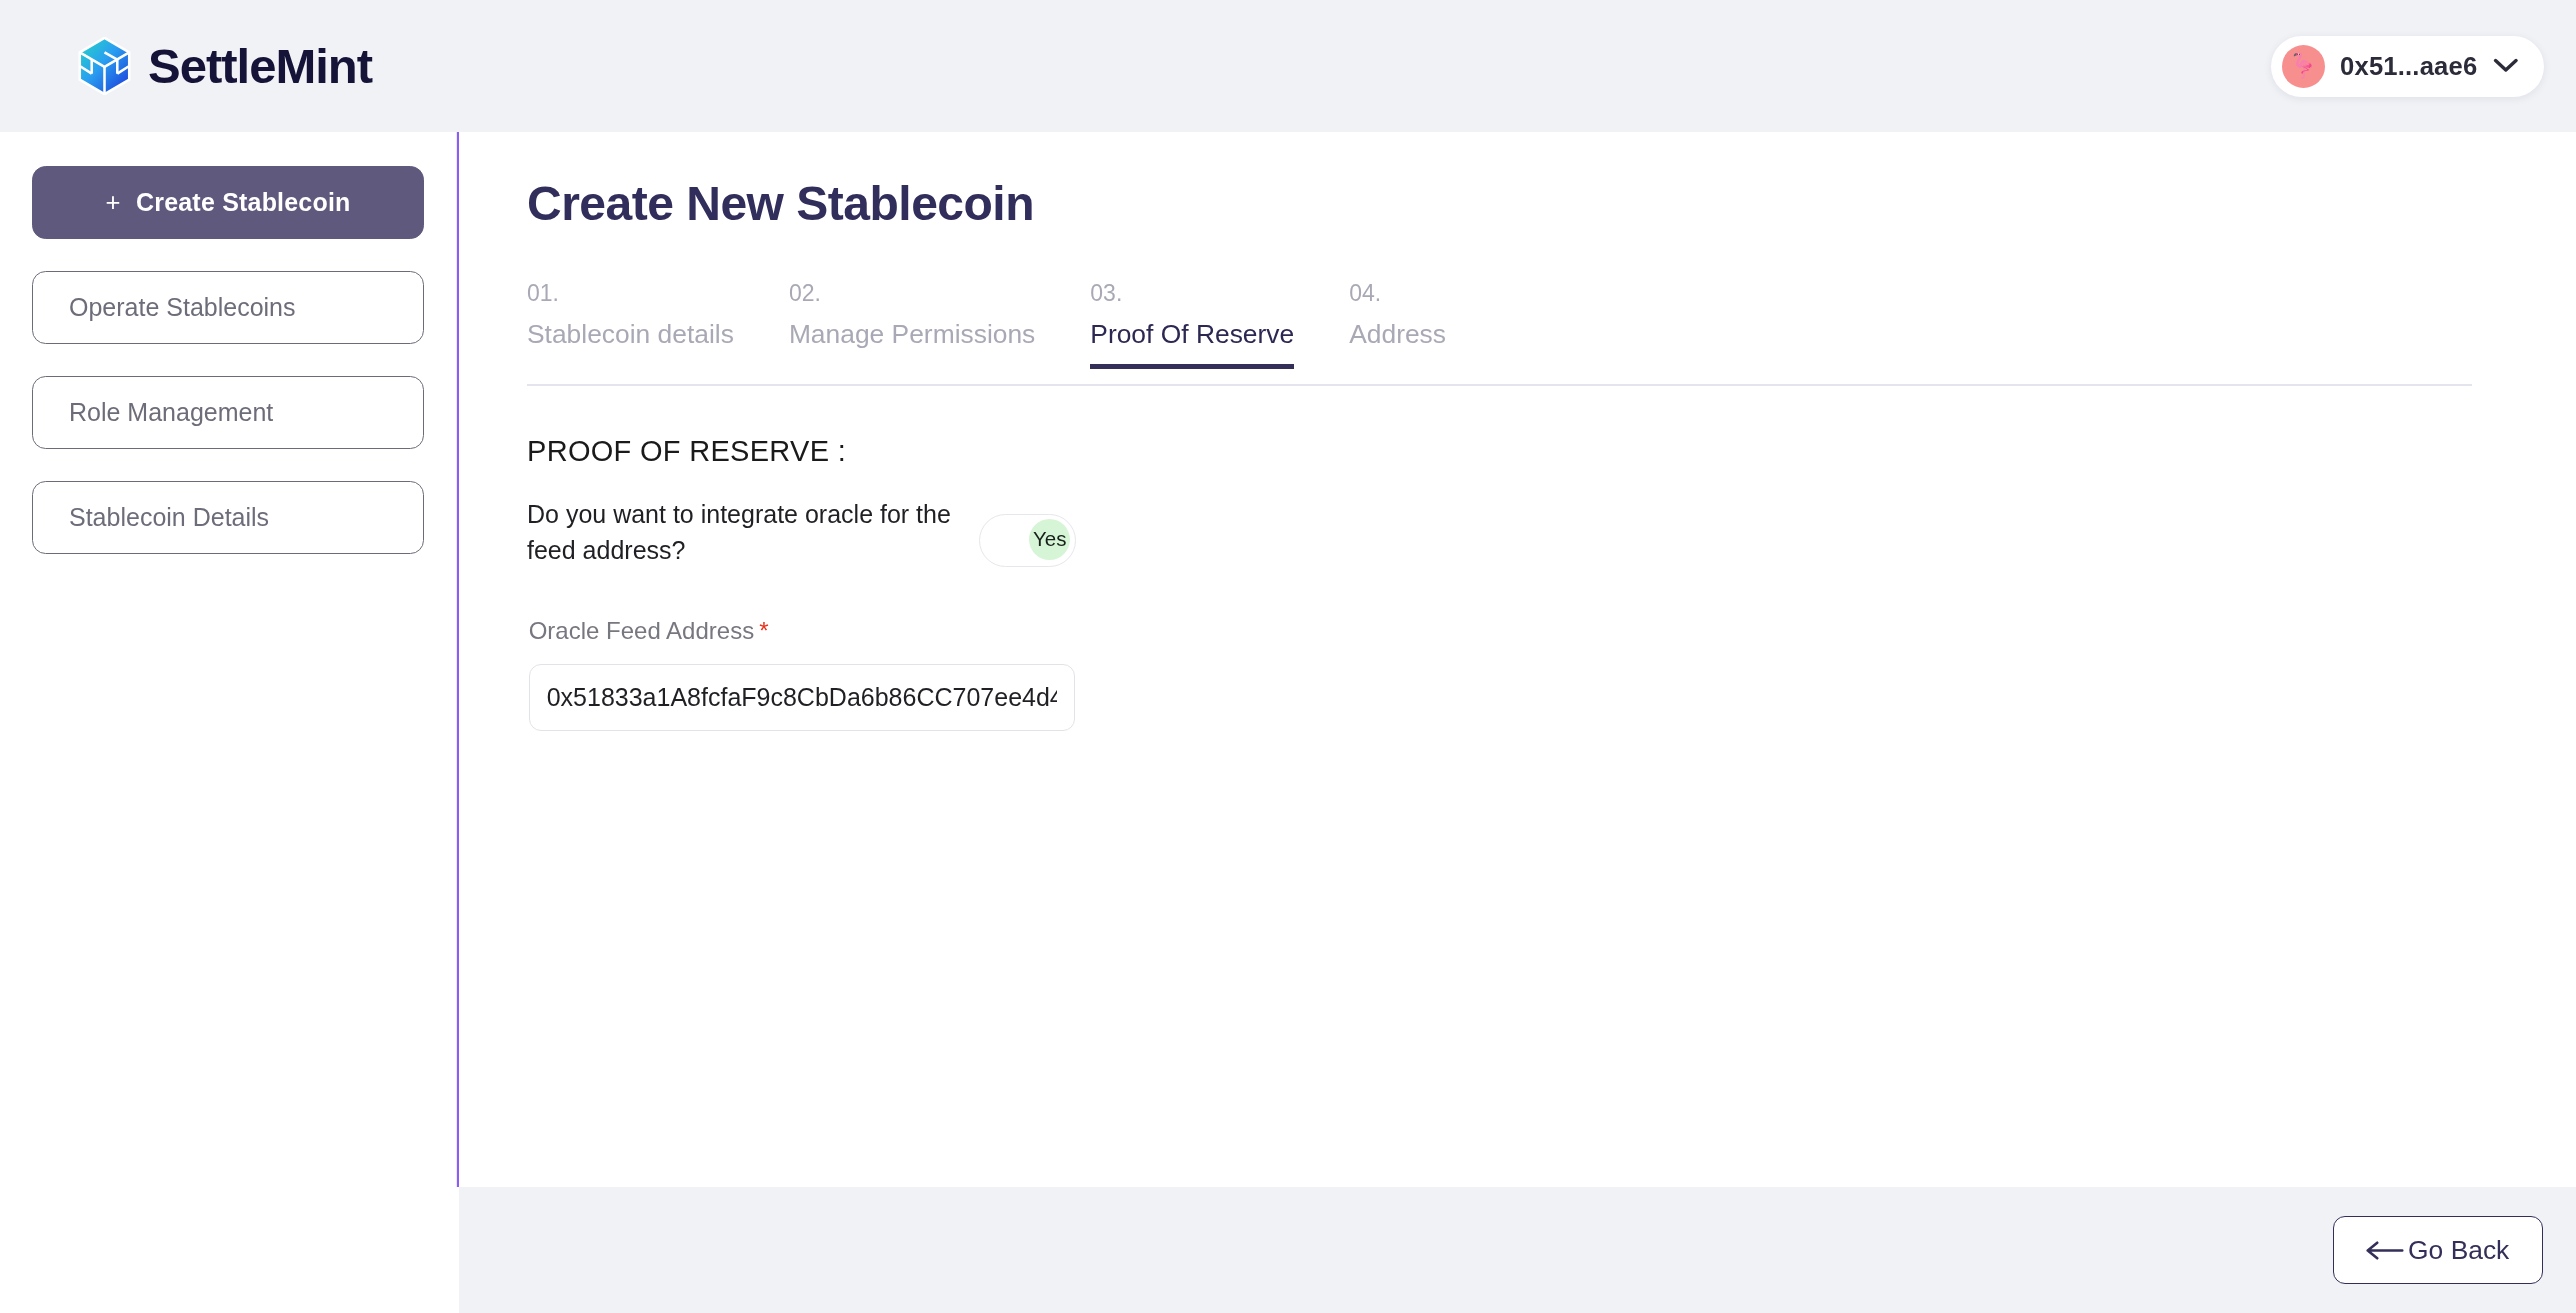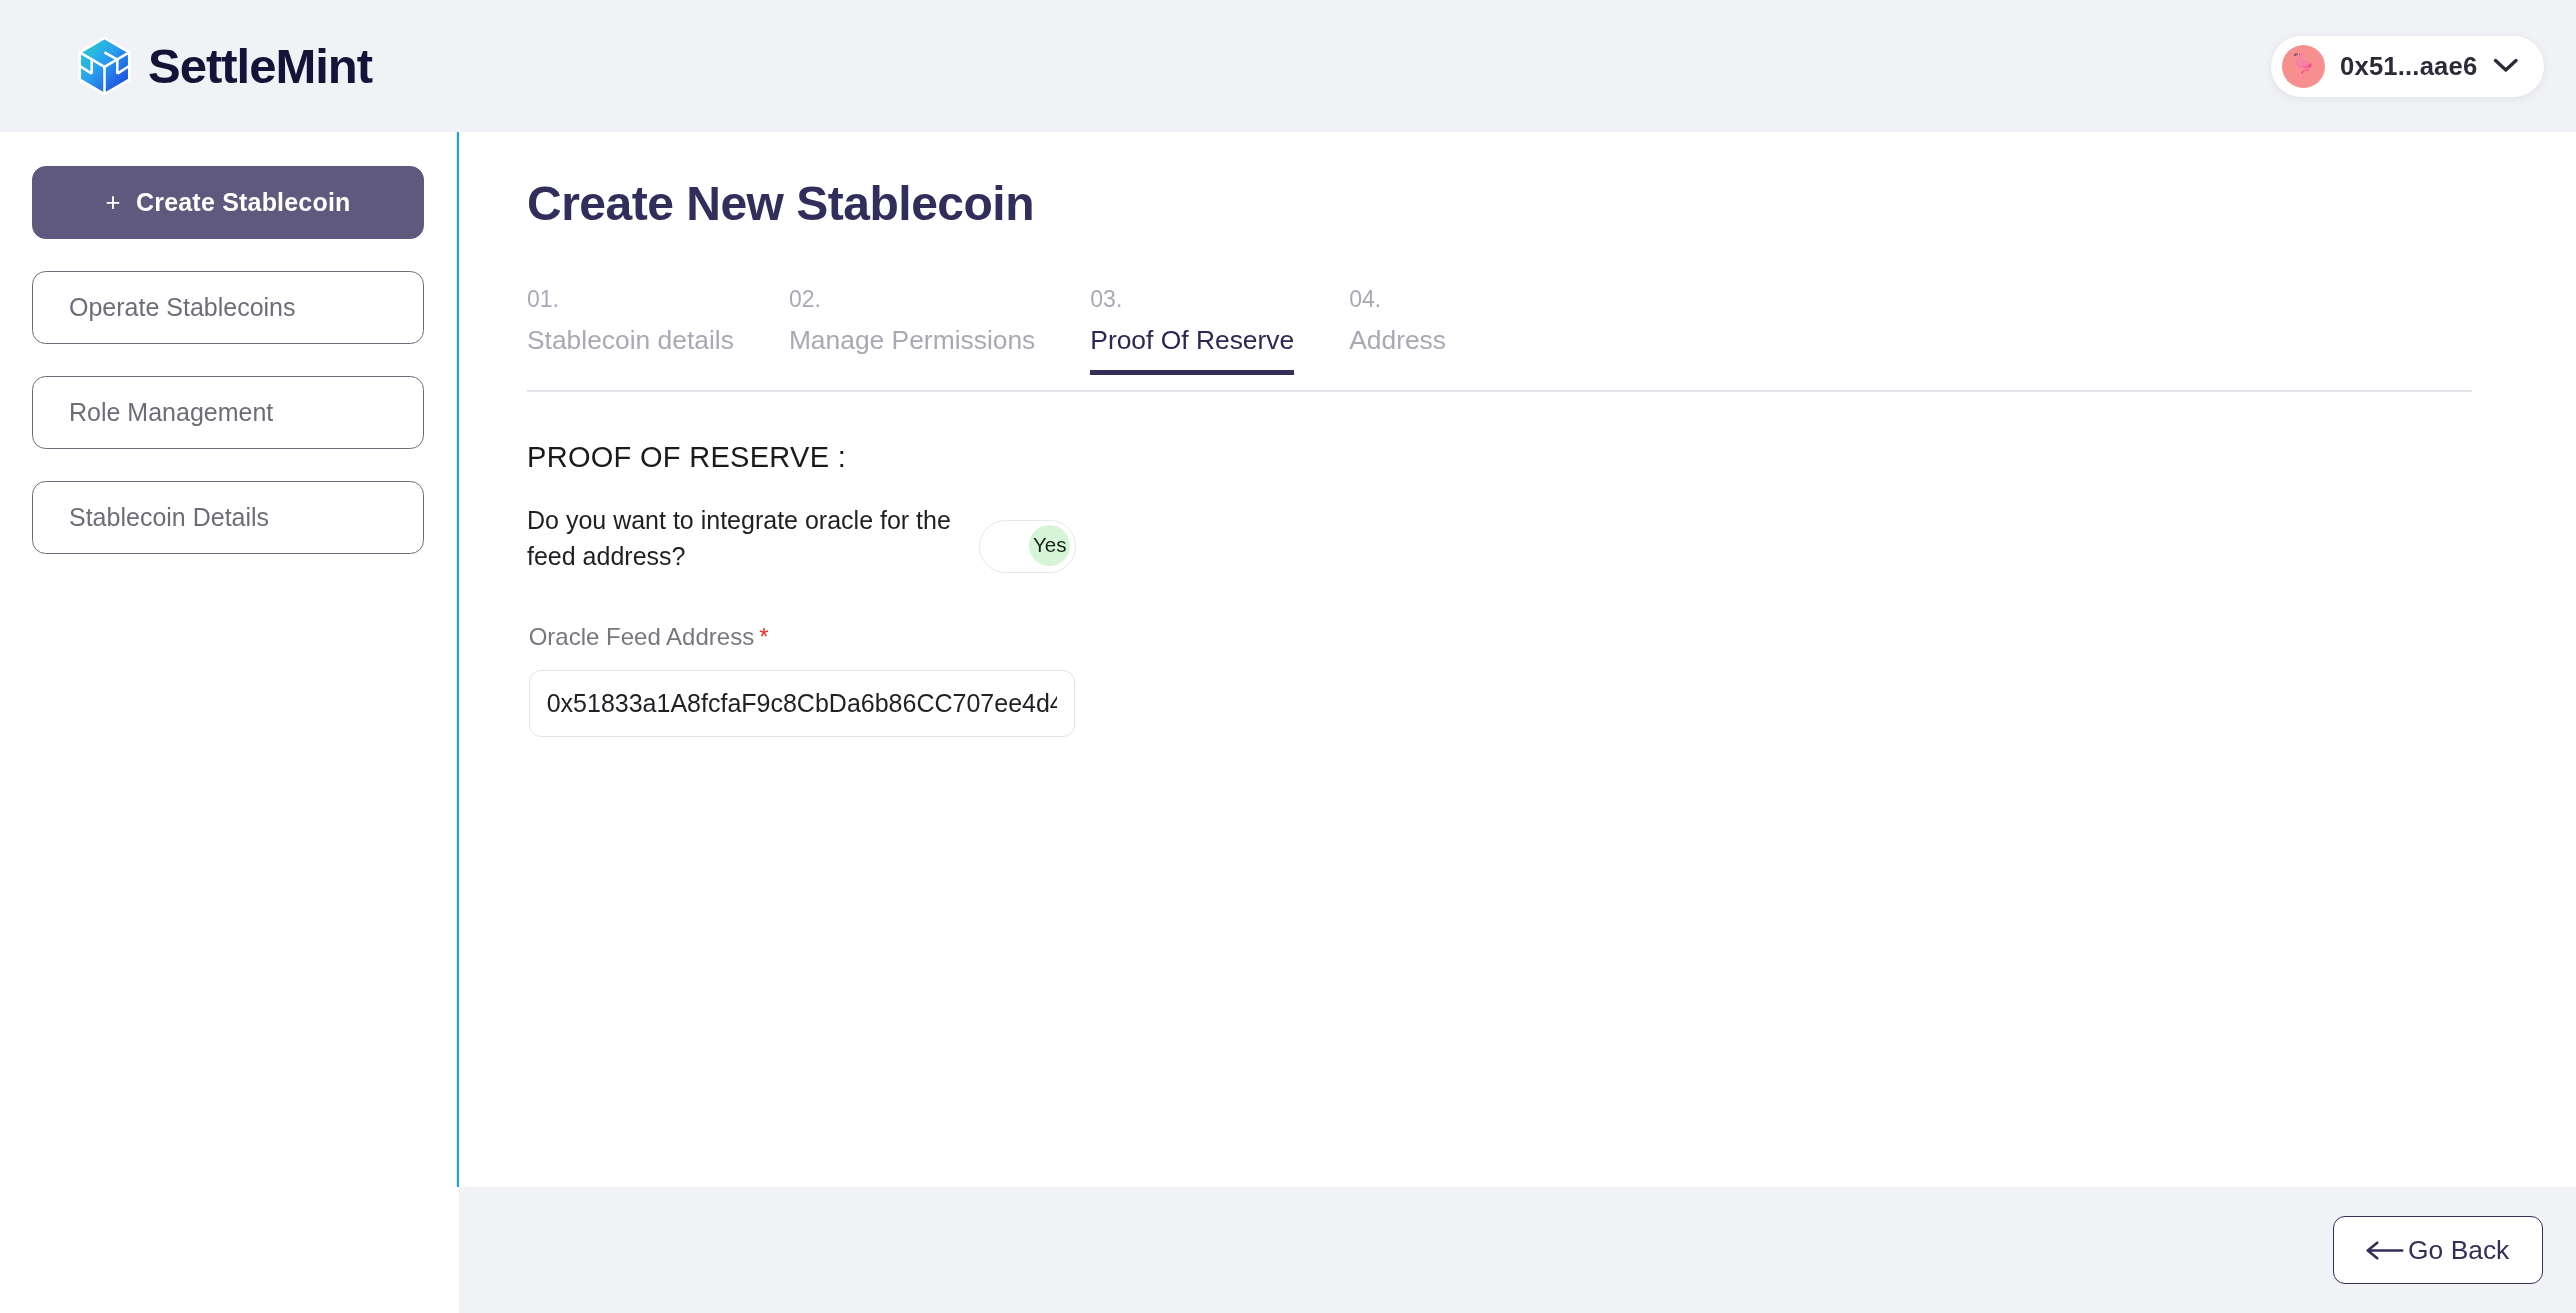--- a/index.html
+++ b/index.html
@@ -9,21 +9,21 @@
     height: 1314px;
     background: #ffffff;
     font-family: "Liberation Sans", sans-serif;
     overflow: hidden;
   }
 
   .app {
     position: relative;
     width: 2080px;
     height: 1314px;
-    background: #0ea5e9;
+    background: #8b5cf6;
   }
 
   
   .header {
     position: absolute;
     left: 0; top: 0;
     width: 2576px;
     height: 132px;
     background: #f1f2f6;
     display: flex;
@@ -163,21 +163,20 @@
     padding-bottom: 17px;
     margin-right: 55px;
     cursor: pointer;
   }
 
   .step-num {
     font-size: 23px;
     color: #a9a9b6;
     margin-bottom: 12px;
     display: block;
-    margin-top: 6px;
   }
 
   .step-label {
     font-size: 26.4px;
     color: #a9a9b6;
     display: block;
     white-space: nowrap;
   }
 
   .step.active .step-num { color: #a9a9b6; }

